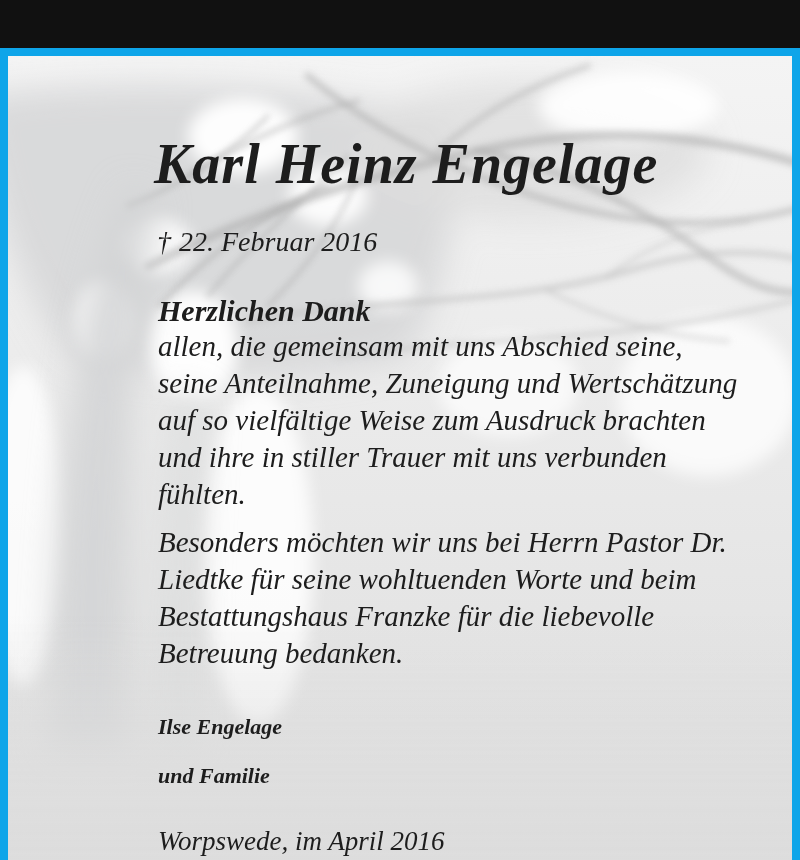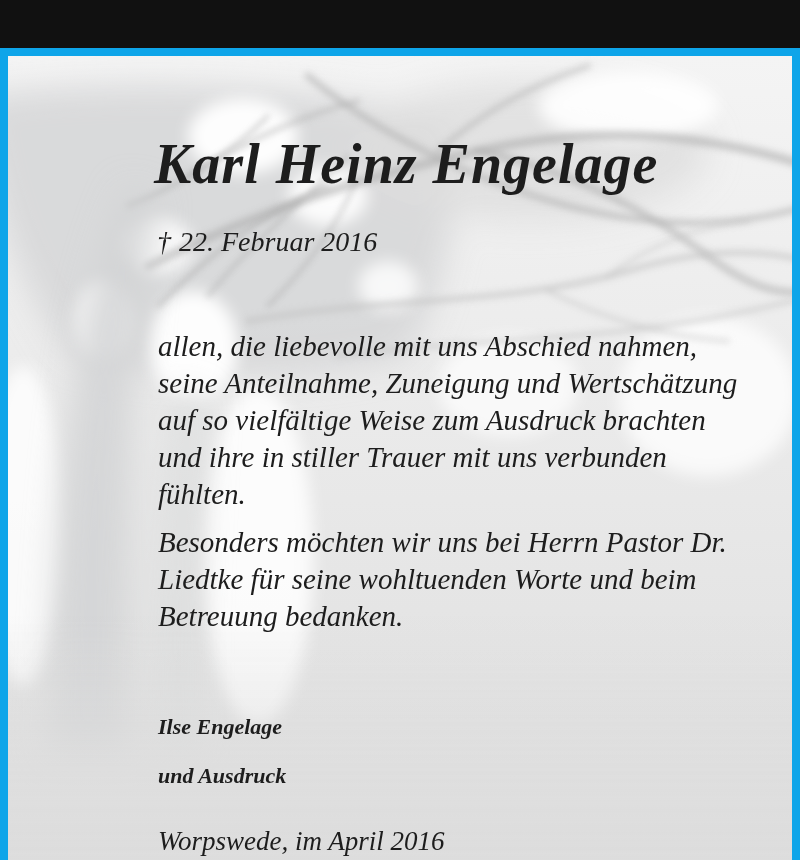--- a/index.html
+++ b/index.html
@@ -177,37 +177,39 @@
     </svg>
 
     <div class="content">
 
       <h1 class="deceased-name">Karl Heinz Engelage</h1>
 
       <div class="date-line">
         <span class="dagger">†</span><span>22. Februar 2016</span>
       </div>
 
+      <div class="thanks-heading">Herzlichen Dank</div>
 
       <div class="para para-1">
-        <div>allen, die liebevolle mit uns Abschied nahmen,</div>
+        <div>allen, die gemeinsam mit uns Abschied seine,</div>
         <div>seine Anteilnahme, Zuneigung und Wertschätzung</div>
         <div>auf so vielfältige Weise zum Ausdruck brachten</div>
         <div>und ihre in stiller Trauer mit uns verbunden</div>
         <div>fühlten.</div>
       </div>
 
       <div class="para para-2">
         <div>Besonders möchten wir uns bei Herrn Pastor Dr.</div>
         <div>Liedtke für seine wohltuenden Worte und beim</div>
+        <div>Bestattungshaus Franzke für die liebevolle</div>
         <div>Betreuung bedanken.</div>
       </div>
 
       <div class="signature">
         <div>Ilse Engelage</div>
-        <div>und Ausdruck</div>
+        <div>und Familie</div>
       </div>
 
       <div class="place-date">Worpswede, im April 2016</div>
 
     </div>
   </div>
 </div>
 
 </body></html>

